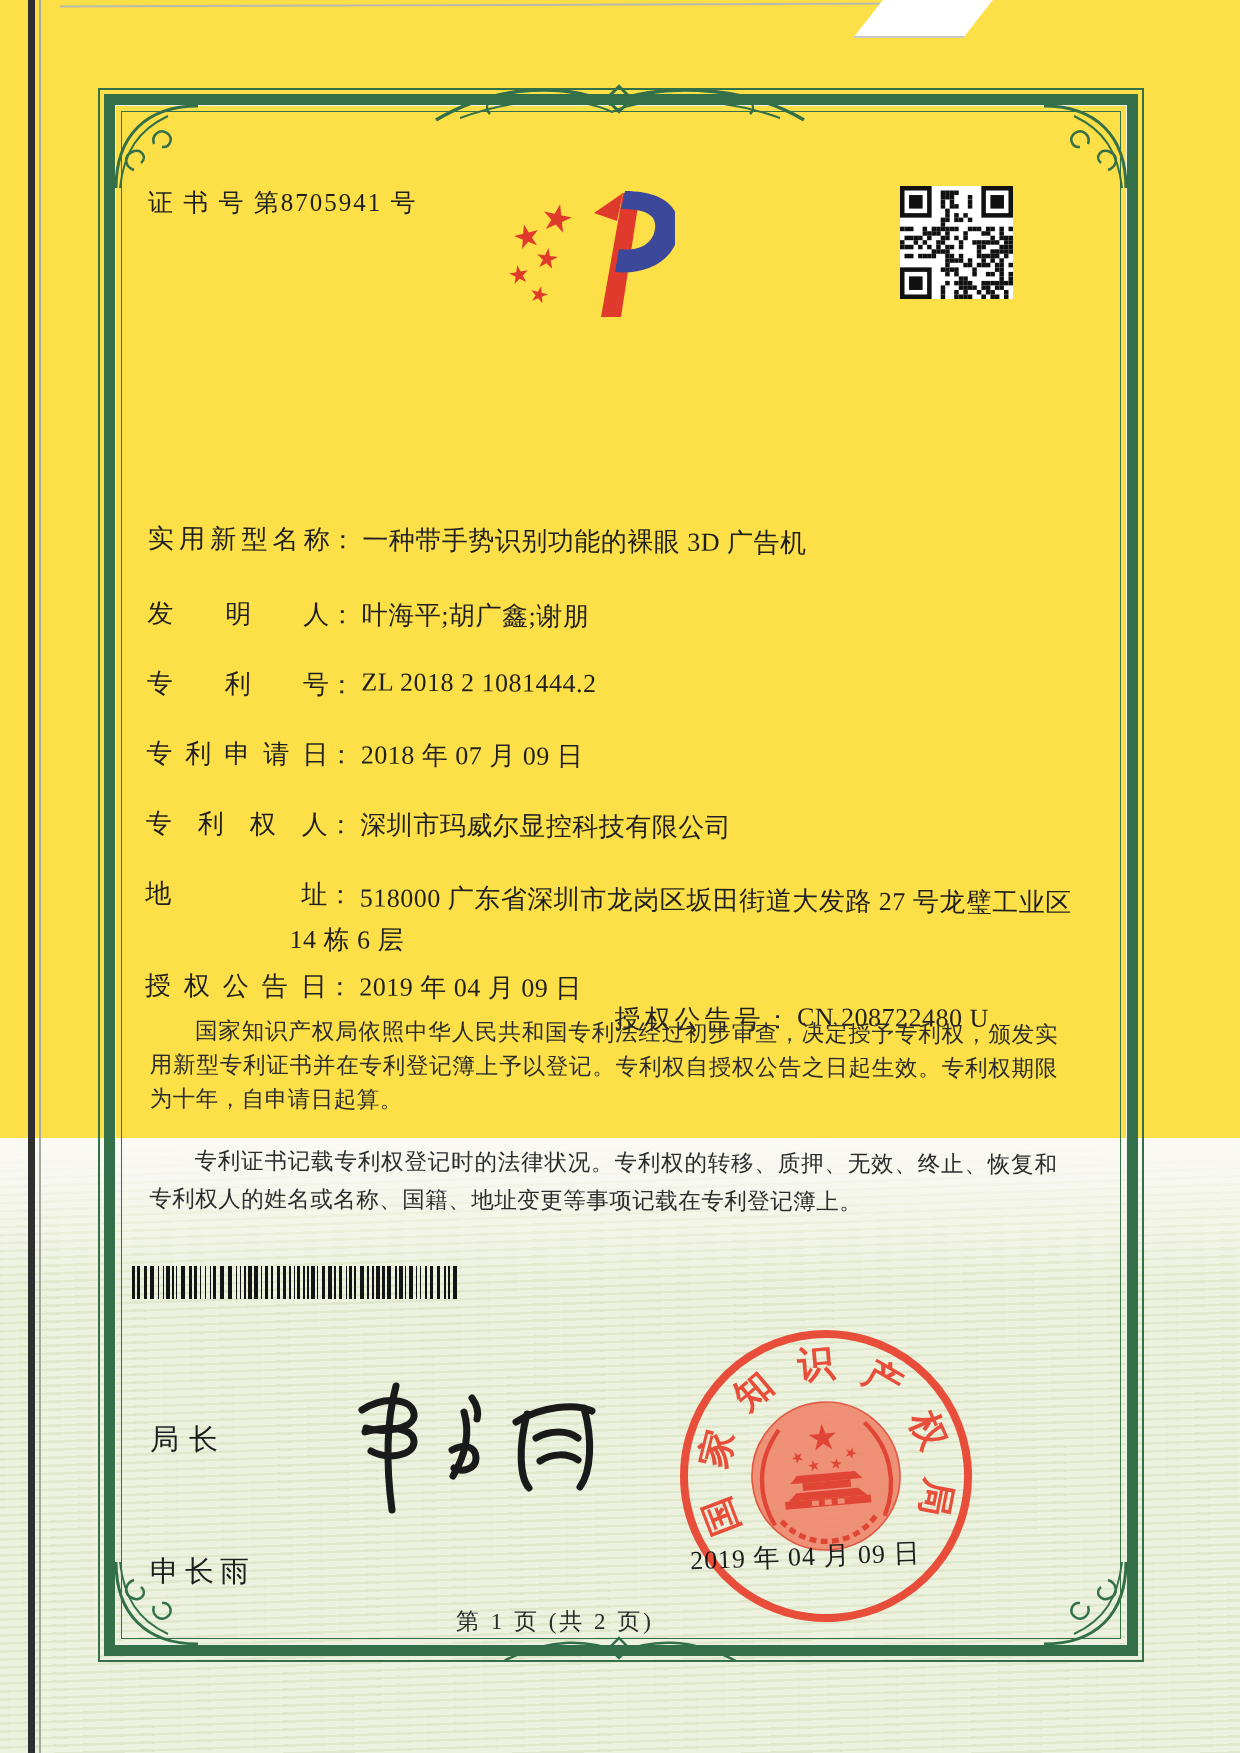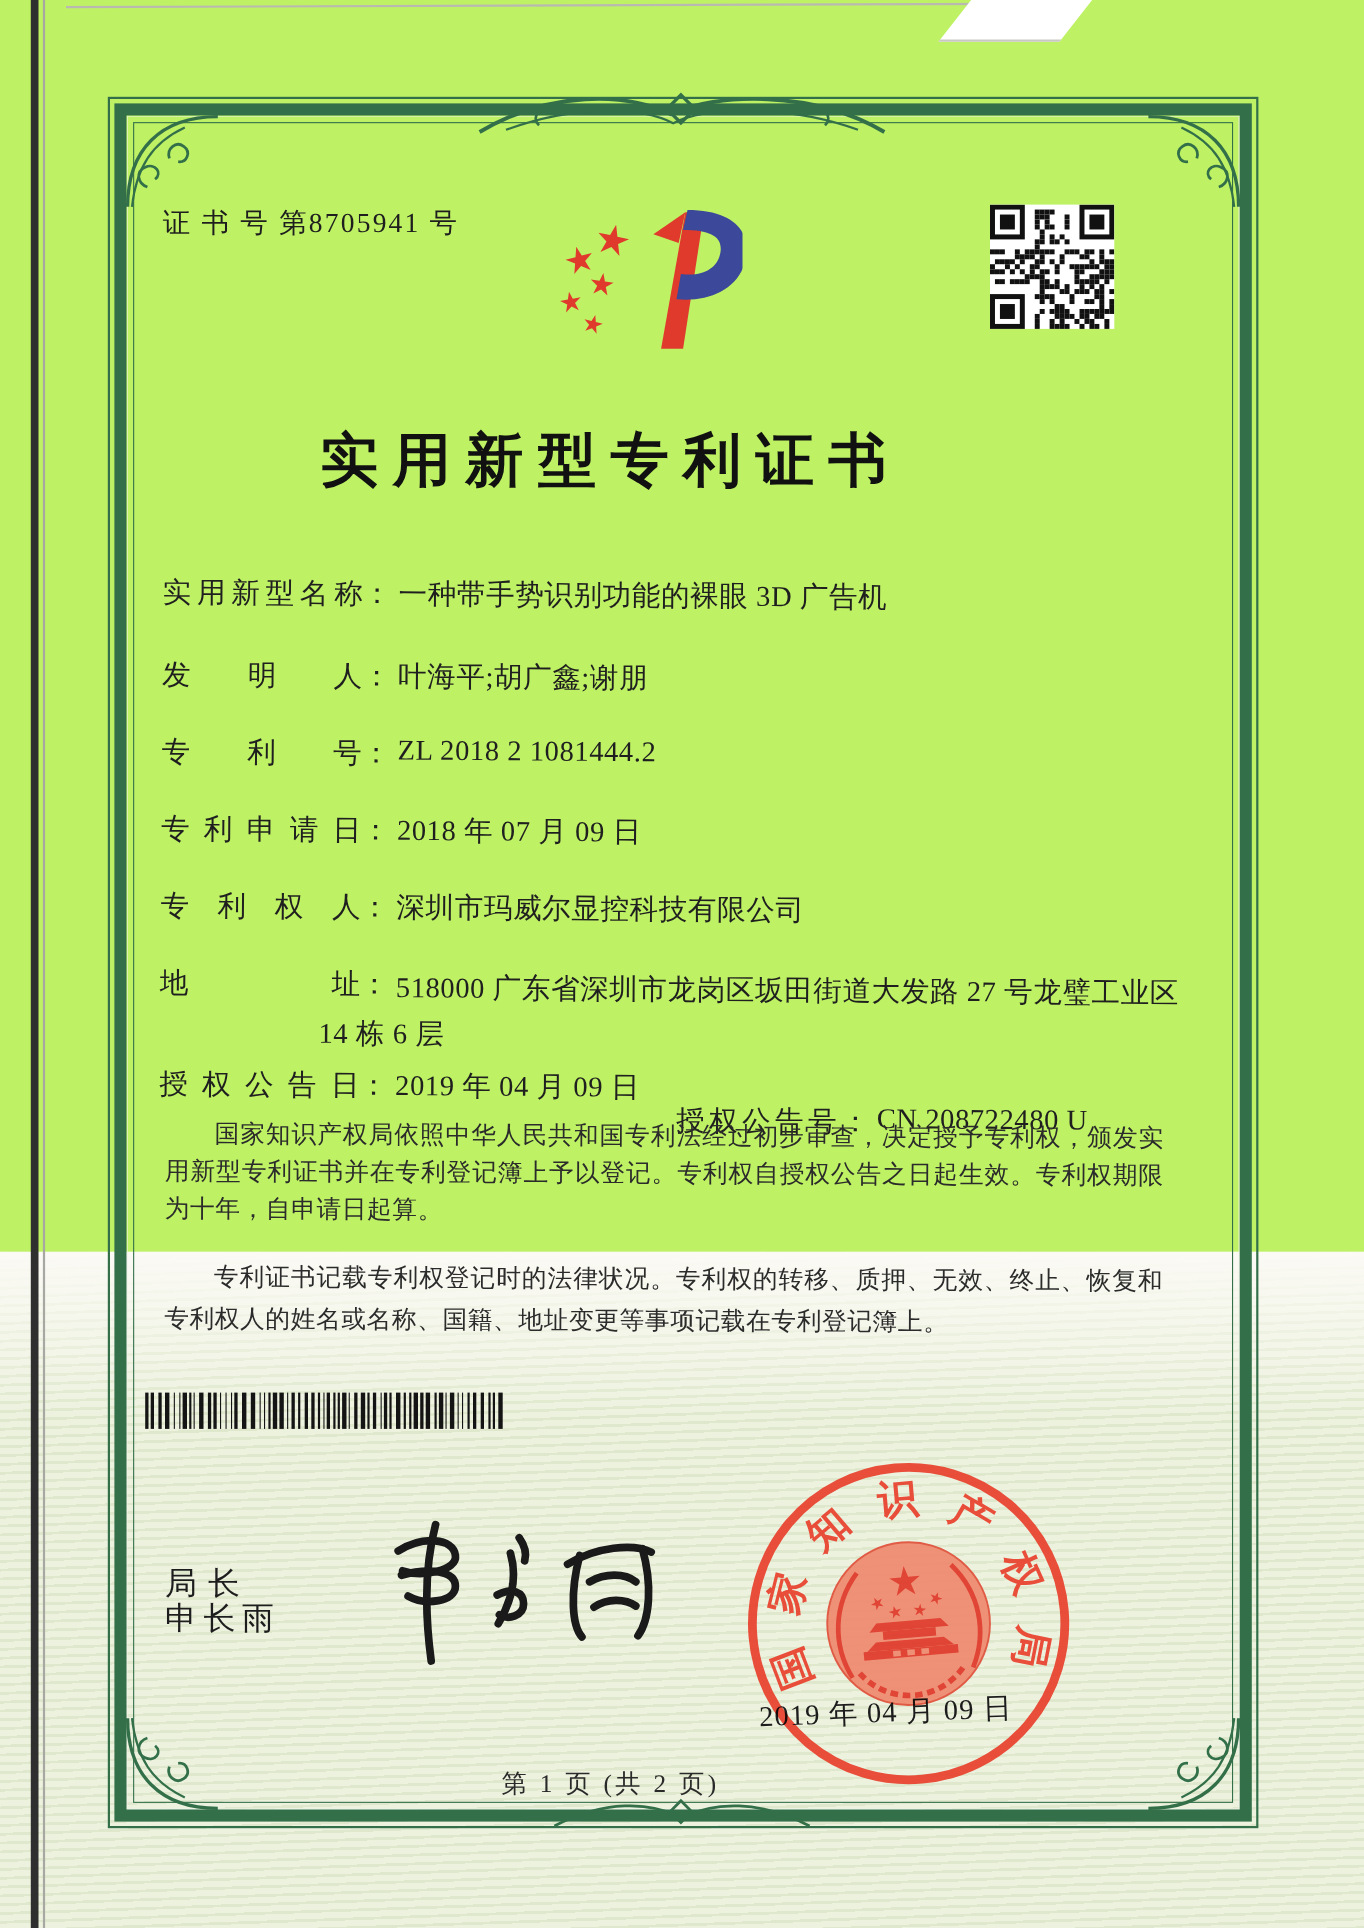--- a/index.html
+++ b/index.html
@@ -1,17 +1,17 @@
 <!DOCTYPE html>
 <html><head>
 <meta charset="utf-8">
 <style>
   html,body{margin:0;padding:0;background:#d8d8d4;}
   #page{position:relative;width:1240px;height:1753px;margin:0 auto;overflow:hidden;
-        background:#bef264;font-family:"Liberation Serif","DejaVu Serif",serif;color:#222;}
+        background:#fde047;font-family:"Liberation Serif","DejaVu Serif",serif;color:#222;}
   
   .scan-line-1{position:absolute;left:28px;top:0;width:7px;height:100%;background:#2f2f2f;}
   .scan-line-2{position:absolute;left:39px;top:0;width:2px;height:100%;background:#a8a8a2;}
   .scan-line-top{position:absolute;left:60px;top:4px;width:860px;height:2px;background:#b9b9b2;transform:rotate(-.2deg);}
   .scan-fold{position:absolute;left:868px;top:0;width:110px;height:36px;background:#fff;
              border-bottom:2px solid #c9c9c2;transform:skewX(-38deg);}
   
   .band{position:absolute;left:0;right:0;top:1138px;bottom:0;
         background:repeating-linear-gradient(178deg,#dfe8cc 0 2.5px,#edf2df 2.5px 8px);}
   .band::before{content:'';position:absolute;left:0;right:0;top:0;height:150px;
@@ -47,21 +47,21 @@
   .row.right-col{left:618px;}
   .paras{position:absolute;inset:0;transform:rotate(.25deg);transform-origin:150px 1030px;}
   .para{position:absolute;left:150px;width:908px;font-size:22.5px;line-height:34px;
         text-align:justify;text-indent:2em;color:#2b2b2b;letter-spacing:.5px;}
   .para.p1{top:1014px;}
   .para.p2{top:1142px;line-height:38px;}
   .barcode{position:absolute;left:132px;top:1266px;width:332px;height:33px;}
   .barcode i{position:absolute;top:0;bottom:0;background:#141414;}
   .sig-role{position:absolute;left:150px;top:1420px;font-size:29px;letter-spacing:10px;color:#1d1d1d;
             font-family:"Liberation Sans","DejaVu Sans",sans-serif;}
-  .sig-name{position:absolute;left:150px;top:1452px;font-size:29px;letter-spacing:6px;color:#1d1d1d;
+  .sig-name{position:absolute;left:150px;top:1552px;font-size:29px;letter-spacing:6px;color:#1d1d1d;
             font-family:"Liberation Sans","DejaVu Sans",sans-serif;}
   .sig-hand{position:absolute;left:332px;top:1378px;}
   .seal-date{position:absolute;left:690px;top:1538px;width:300px;font-size:26px;letter-spacing:1px;
              color:#1c1c1c;transform:rotate(-2deg);z-index:4;}
   .seal{position:absolute;left:680px;top:1330px;width:292px;height:292px;z-index:5;
         mix-blend-mode:multiply;opacity:.94;transform:rotate(-5deg);}
   .seal .ring{position:absolute;inset:0;border:8px solid #e8432f;border-radius:50%;}
   .seal-char{position:absolute;left:50%;top:50%;width:46px;height:46px;margin:-23px;
              text-align:center;line-height:46px;font-size:37px;font-weight:700;color:#e8432f;
              font-family:"Liberation Serif","DejaVu Serif",serif;}
@@ -347,21 +347,20 @@
           <rect x="4.52" y="4.52" width="22.599999999999998" height="22.599999999999998" fill="#fff"></rect>
           <rect x="9.04" y="9.04" width="13.559999999999999" height="13.559999999999999" fill="#111"></rect>
           <rect x="81.35999999999999" y="0" width="31.639999999999997" height="31.639999999999997" fill="#111"></rect>
           <rect x="85.88" y="4.52" width="22.599999999999998" height="22.599999999999998" fill="#fff"></rect>
           <rect x="90.39999999999999" y="9.04" width="13.559999999999999" height="13.559999999999999" fill="#111"></rect>
           <rect x="0" y="81.35999999999999" width="31.639999999999997" height="31.639999999999997" fill="#111"></rect>
           <rect x="4.52" y="85.88" width="22.599999999999998" height="22.599999999999998" fill="#fff"></rect>
           <rect x="9.04" y="90.39999999999999" width="13.559999999999999" height="13.559999999999999" fill="#111"></rect>
         </svg></div>
 
-    <div class="title">实用新型专利证书</div>
 
     <div class="rows">
       <div class="row" style="top:521px">
         <span class="f-label">实用新型名称</span><span class="f-colon">：</span>
         <span class="f-value">一种带手势识别功能的裸眼 3D 广告机</span>
       </div>
       <div class="row" style="top:596px">
         <span class="f-label">发明人</span><span class="f-colon">：</span>
         <span class="f-value">叶海平;胡广鑫;谢朋</span>
       </div>

